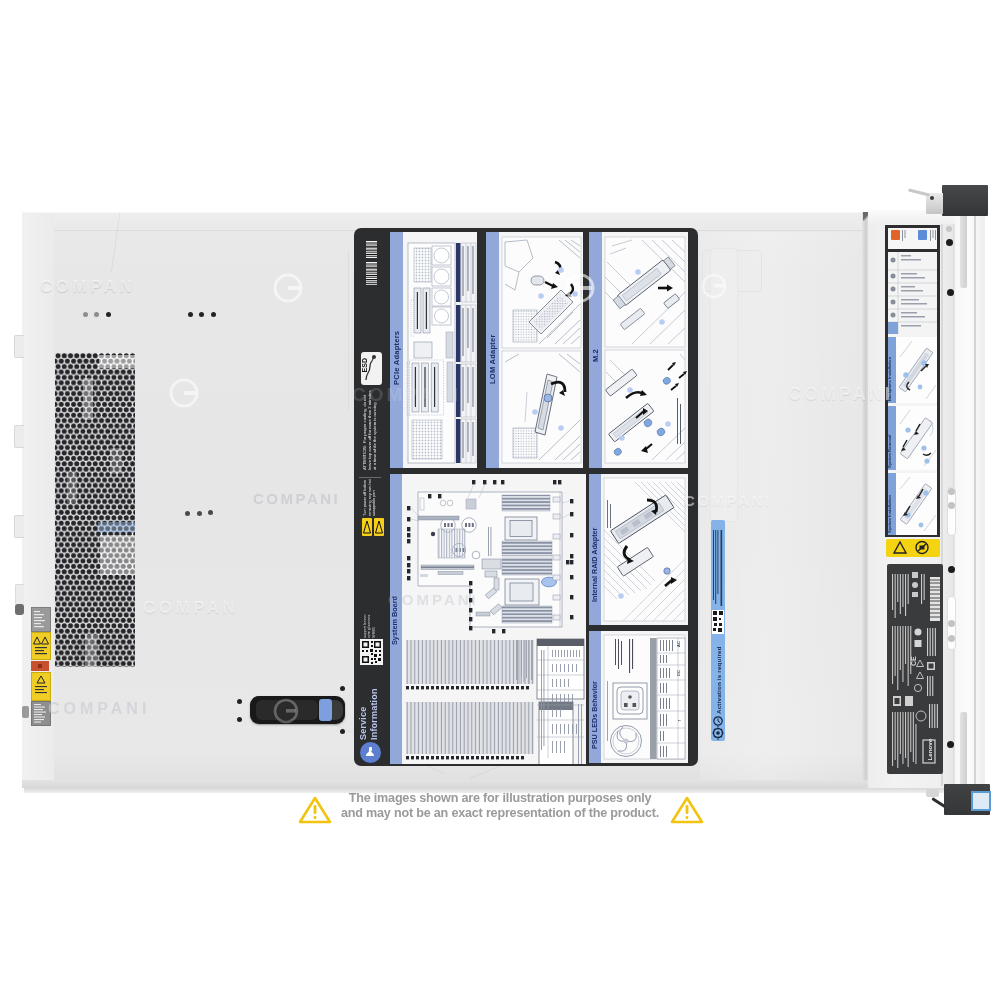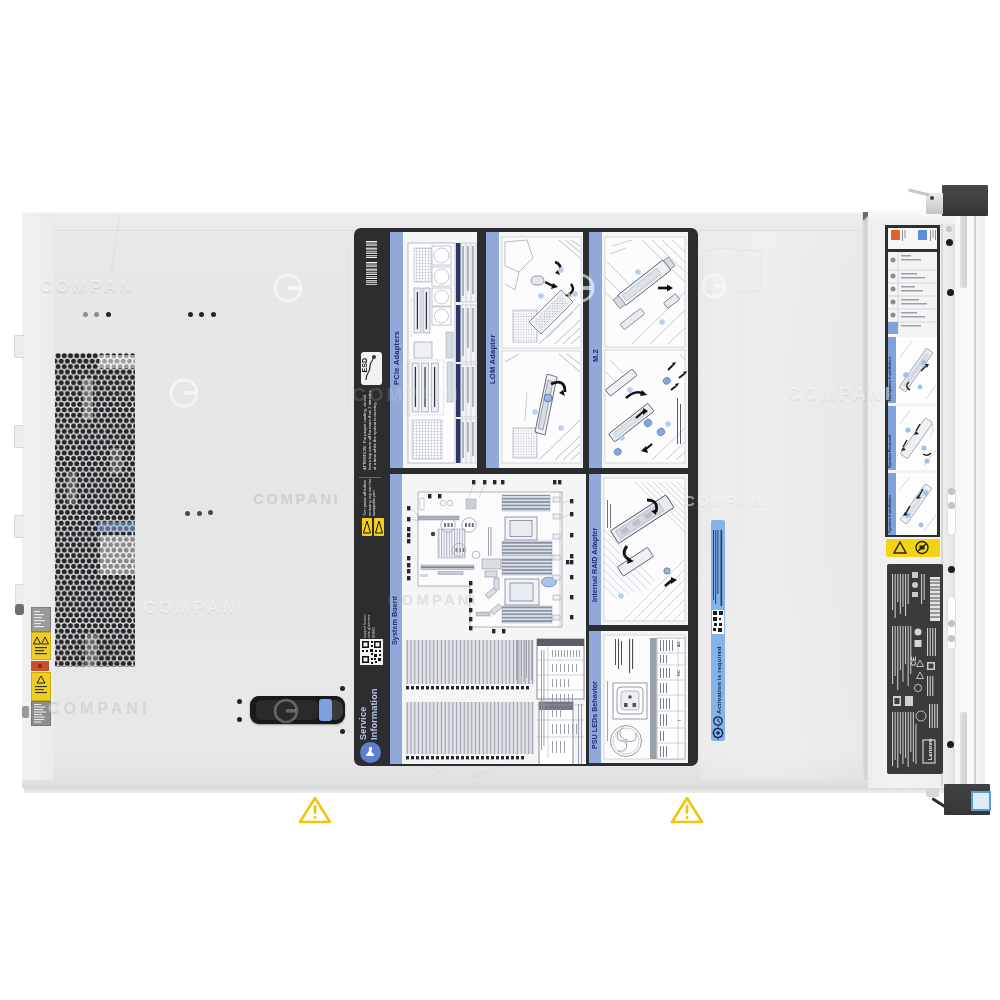--- a/index.html
+++ b/index.html
@@ -1114,20 +1114,21 @@
 <rect x="16.6" y="10" width="2.8" height="9" rx="1.2" fill="#f2c411"></rect>
 <rect x="16.6" y="21" width="2.8" height="3" rx="1.2" fill="#f2c411"></rect>
 </svg>
 
 <svg class="abs" style="left:669px;top:795px;" width="36" height="31" viewBox="0 0 36 31">
 <path d="M18 3 L33 27 L3 27 Z" fill="none" stroke="#f2c411" stroke-width="2.6" stroke-linejoin="round"></path>
 <rect x="16.6" y="10" width="2.8" height="9" rx="1.2" fill="#f2c411"></rect>
 <rect x="16.6" y="21" width="2.8" height="3" rx="1.2" fill="#f2c411"></rect>
 </svg>
 
+<div class="abs" style="left:0px;top:791px;width:1000px;text-align:center;font-size:12.6px;font-weight:bold;color:#9a9a9a;line-height:14.5px;letter-spacing:-0.2px;">The images shown are for illustration purposes only<br>and may not be an exact representation of the product.</div>
 
 <div class="abs" style="left:143px;top:598px;font-size:17px;font-weight:bold;color:rgba(255,255,255,0.5);text-shadow:0 1px 1px rgba(130,130,130,0.18);letter-spacing:3.5px;">COMPAN</div>
 <svg class="abs" style="left:272px;top:697px;" width="28" height="28">
       <circle cx="14" cy="14" r="11" fill="none" stroke="rgba(255,255,255,0.28)" stroke-width="2.6"></circle>
       <rect x="14" y="12" width="10" height="3.6" fill="rgba(255,255,255,0.28)"></rect>
     </svg>
 <div class="abs" style="left:40px;top:277px;font-size:17px;font-weight:bold;color:rgba(255,255,255,0.55);text-shadow:0 1px 1px rgba(120,120,120,0.25);letter-spacing:3.5px;">COMPAN</div>
 <div class="abs" style="left:352px;top:384px;font-size:19px;font-weight:bold;color:rgba(230,232,238,0.16);letter-spacing:3px;">COMPANI</div>
 <div class="abs" style="left:788px;top:384px;font-size:18px;font-weight:bold;color:rgba(255,255,255,0.5);text-shadow:0 1px 1px rgba(130,130,130,0.18);letter-spacing:3px;">COMPANI</div>
 <div class="abs" style="left:253px;top:490px;font-size:15px;font-weight:bold;color:rgba(188,190,194,0.55);letter-spacing:2.5px;">COMPANI</div>

